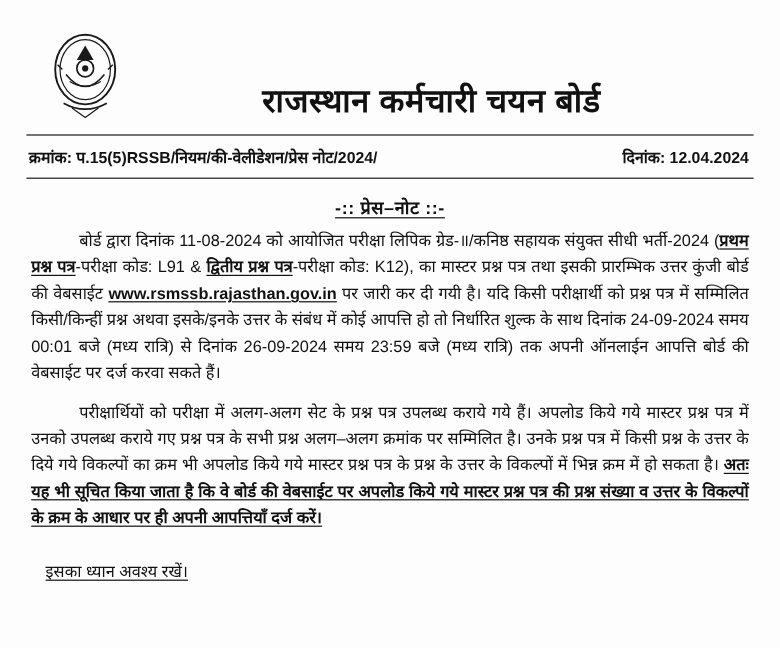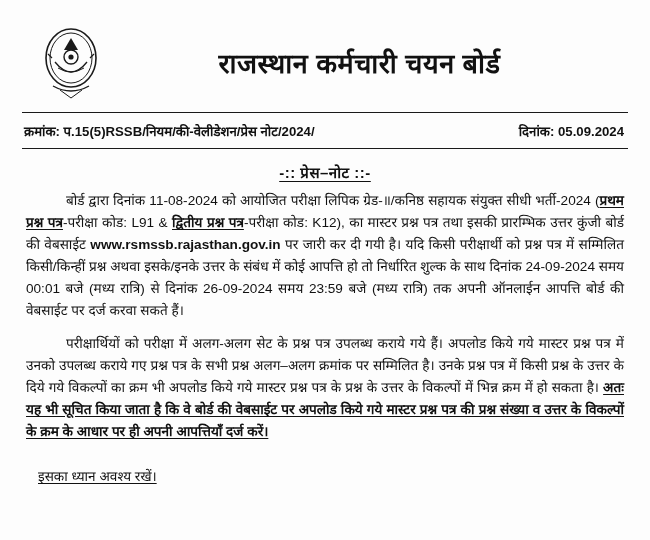--- a/index.html
+++ b/index.html
@@ -18,21 +18,21 @@
     position: relative;
     width: 650px;
     height: 540px;
     box-sizing: border-box;
     background: #fdfdfd;
   }
 
   
   .header {
     display: flex;
-    align-items: center;
+    align-items: flex-end;
     padding: 18px 26px 0 40px;
     box-sizing: border-box;
     gap: 33px;
   }
   .emblem {
     width: 62px;
     height: 78px;
     flex: 0 0 62px;
     margin-top: 6px;
     position: relative;
@@ -110,21 +110,21 @@
     line-height: 1.62;
     text-align: justify;
     text-justify: inter-word;
     margin: 0 0 11px 0;
     color: #111;
     text-indent: 40px;
   }
   p.para.no-indent { text-indent: 0; }
   .b { font-weight: normal; }
   .bu { font-weight: bold; text-decoration: underline; text-underline-offset: 2px; }
-  .link { font-weight: bold; text-underline-offset: 2px; }
+  .link { font-weight: bold; text-decoration: underline; text-underline-offset: 2px; }
   .last-line {
     font-family: "Liberation Sans", sans-serif;
     font-size: 13.6px;
     line-height: 1.62;
     margin: 12px;
     color: #111;
     text-decoration: underline;
     text-underline-offset: 2px;
     display: inline-block;
   }
@@ -151,21 +151,21 @@
     </div>
     <div class="header-text">
       <div class="org-title">राजस्थान कर्मचारी चयन बोर्ड</div>
     </div>
   </div>
 
   <hr class="rule">
 
   <div class="meta-row">
     <div class="meta-left">क्रमांक: प.15(5)RSSB/नियम/की-वेलीडेशन/प्रेस नोट/2024/</div>
-    <div class="meta-right">दिनांक: 05.09.2024</div>
+    <div class="meta-right">दिनांक: 12.04.2024</div>
   </div>
 
   <hr class="rule2">
 
   <div class="press-heading">-:: प्रेस–नोट ::-</div>
 
   <div class="body-wrap">
     <p class="para"><span>बोर्ड द्वारा दिनांक </span><span class="b">11-08-2024</span><span> को आयोजित परीक्षा </span><span class="b">लिपिक ग्रेड-॥/कनिष्ठ सहायक संयुक्त सीधी भर्ती-2024</span><span> (</span><span class="bu">प्रथम प्रश्न पत्र</span><span>-परीक्षा कोड: </span><span class="b">L91</span><span> &amp; </span><span class="bu">द्वितीय प्रश्न पत्र</span><span>-परीक्षा कोड: </span><span class="b">K12</span><span>), का मास्टर प्रश्न पत्र तथा इसकी प्रारम्भिक उत्तर कुंजी बोर्ड की वेबसाईट </span><span class="link">www.rsmssb.rajasthan.gov.in</span><span> पर जारी कर दी गयी है। यदि किसी परीक्षार्थी को प्रश्न पत्र में सम्मिलित किसी/किन्हीं प्रश्न अथवा इसके/इनके उत्तर के संबंध में कोई आपत्ति हो तो निर्धारित शुल्क के साथ </span><span class="b">दिनांक 24-09-2024</span><span> समय </span><span class="b">00:01 बजे (मध्य रात्रि)</span><span> से </span><span class="b">दिनांक 26-09-2024</span><span> समय </span><span class="b">23:59 बजे (मध्य रात्रि) तक</span><span> अपनी ऑनलाईन आपत्ति बोर्ड की वेबसाईट पर दर्ज करवा सकते हैं।</span></p>
 
     <p class="para"><span>परीक्षार्थियों को परीक्षा में अलग-अलग सेट के प्रश्न पत्र उपलब्ध कराये गये हैं। अपलोड किये गये मास्टर प्रश्न पत्र में उनको उपलब्ध कराये गए प्रश्न पत्र के सभी प्रश्न अलग–अलग क्रमांक पर सम्मिलित है। उनके प्रश्न पत्र में किसी प्रश्न के उत्तर के दिये गये विकल्पों का क्रम भी अपलोड किये गये मास्टर प्रश्न पत्र के प्रश्न के उत्तर के विकल्पों में भिन्न क्रम में हो सकता है। </span><span class="bu">अतः यह भी सूचित किया जाता है कि वे बोर्ड की वेबसाईट पर अपलोड किये गये मास्टर प्रश्न पत्र की प्रश्न संख्या व उत्तर के विकल्पों के क्रम के आधार पर ही अपनी आपत्तियाँ दर्ज करें।</span></p>

